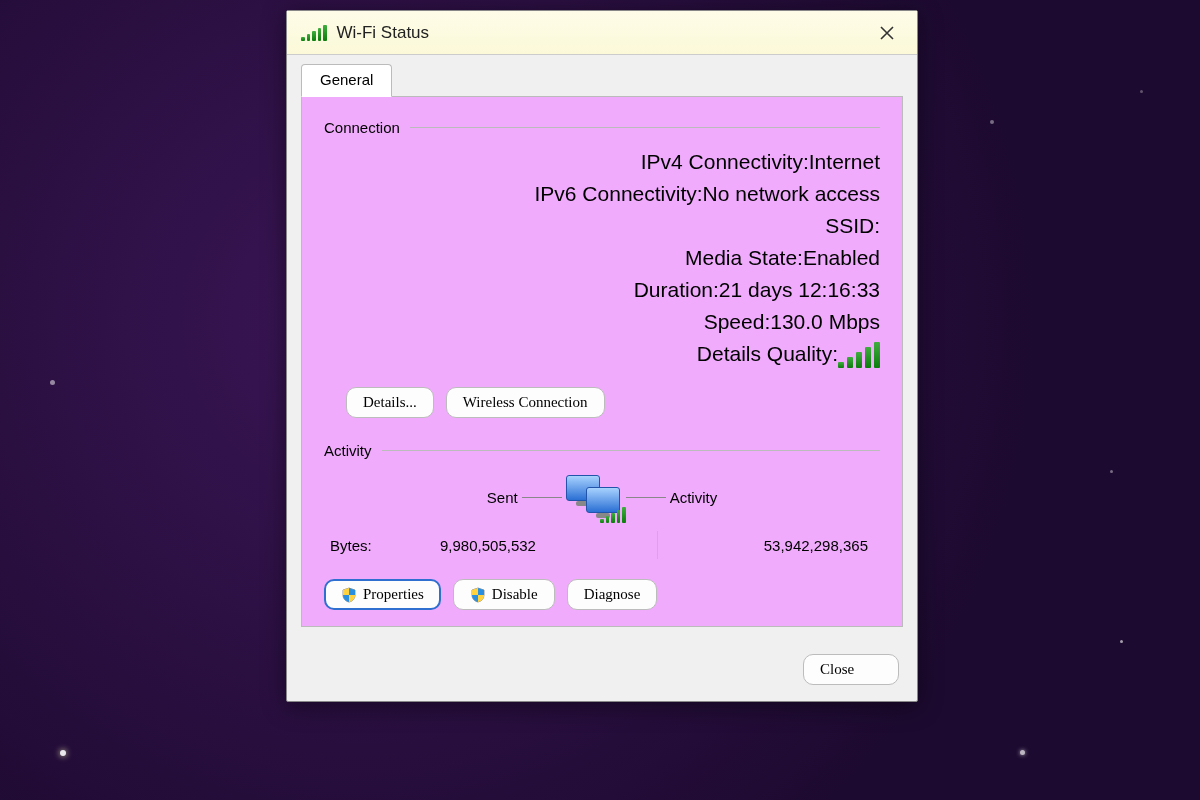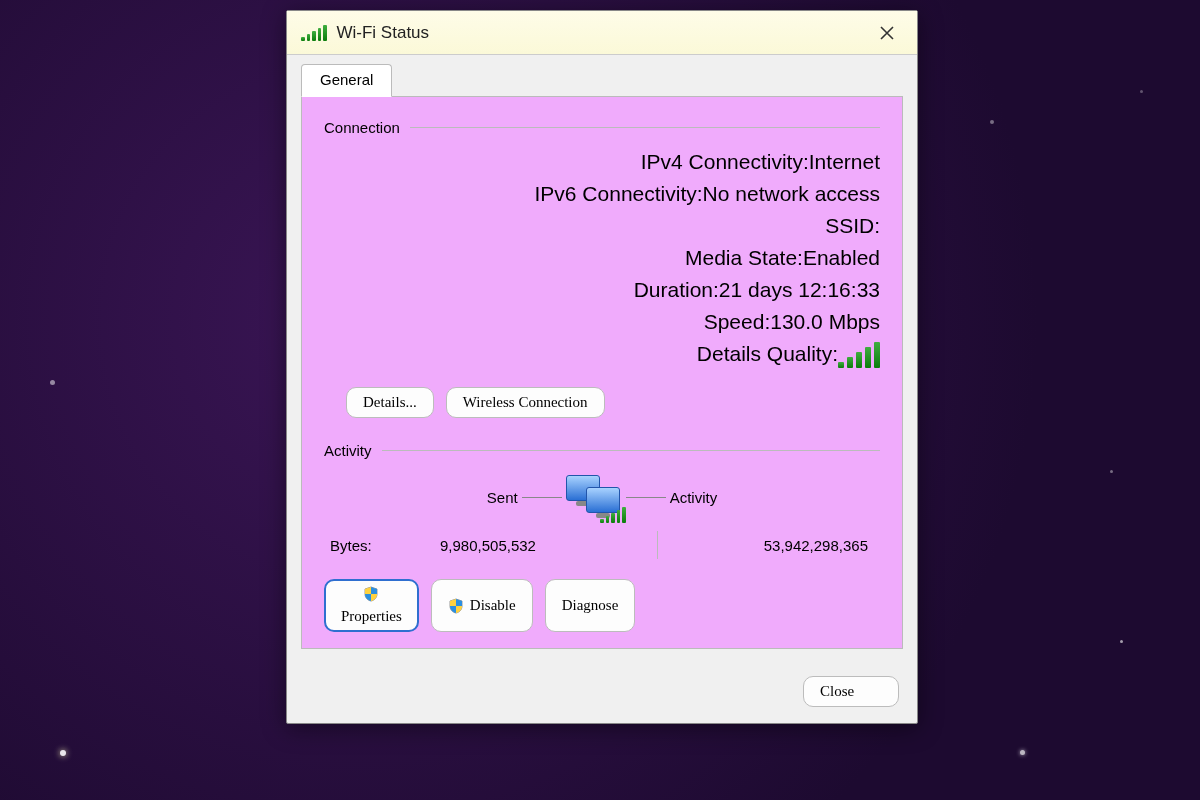--- a/index.html
+++ b/index.html
@@ -118,21 +118,21 @@
     border: 1px solid #bcbcbc;
     border-radius: 10px;
     padding: 6px 16px;
     font-family: Liberation Serif, serif;
     font-size: 15px;
     cursor: pointer;
     display: inline-flex;
     align-items: center;
     gap: 6px;
   }
-  button.win.focus { border: 2px solid #2f6fd0; padding:5px 15px;flex-direction:column; }
+  button.win.focus { border: 2px solid #2f6fd0; padding:5px 15px; }
 
   .activity {
     margin-top: 18px;
   }
   .activity-row {
     display: flex;
     align-items: center;
     justify-content: center;
     gap: 4px;
     padding: 6px 0;

